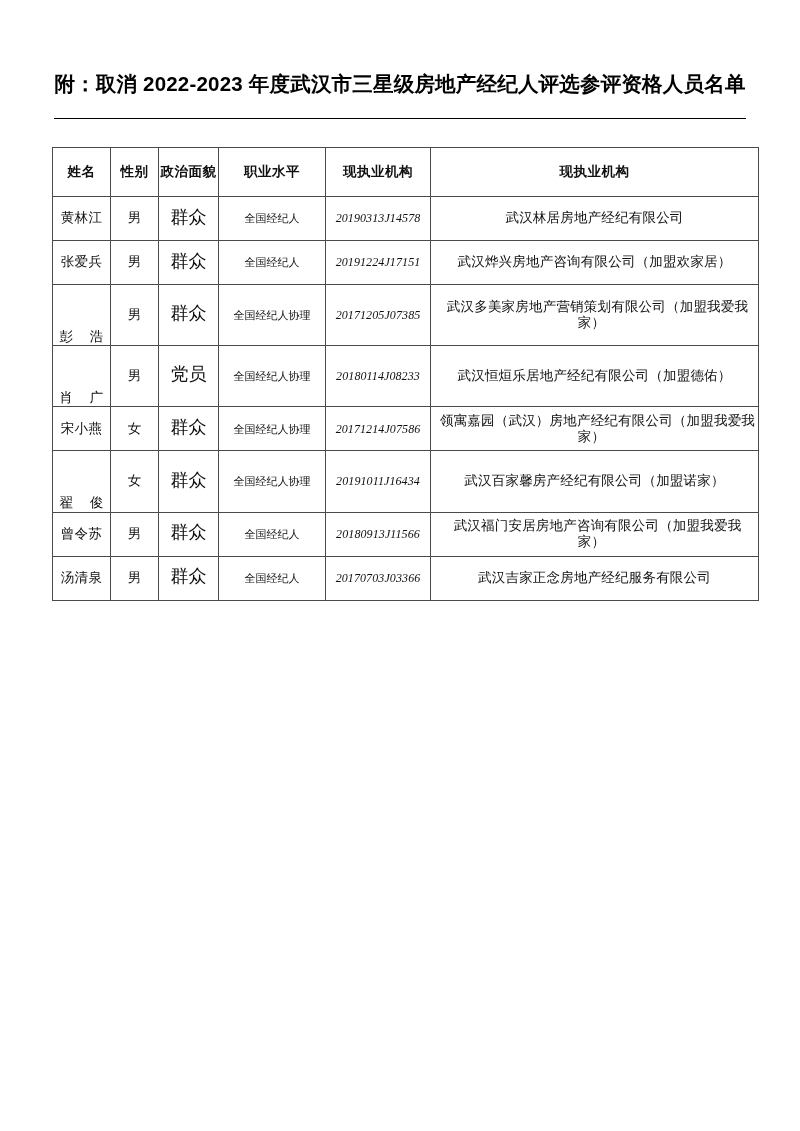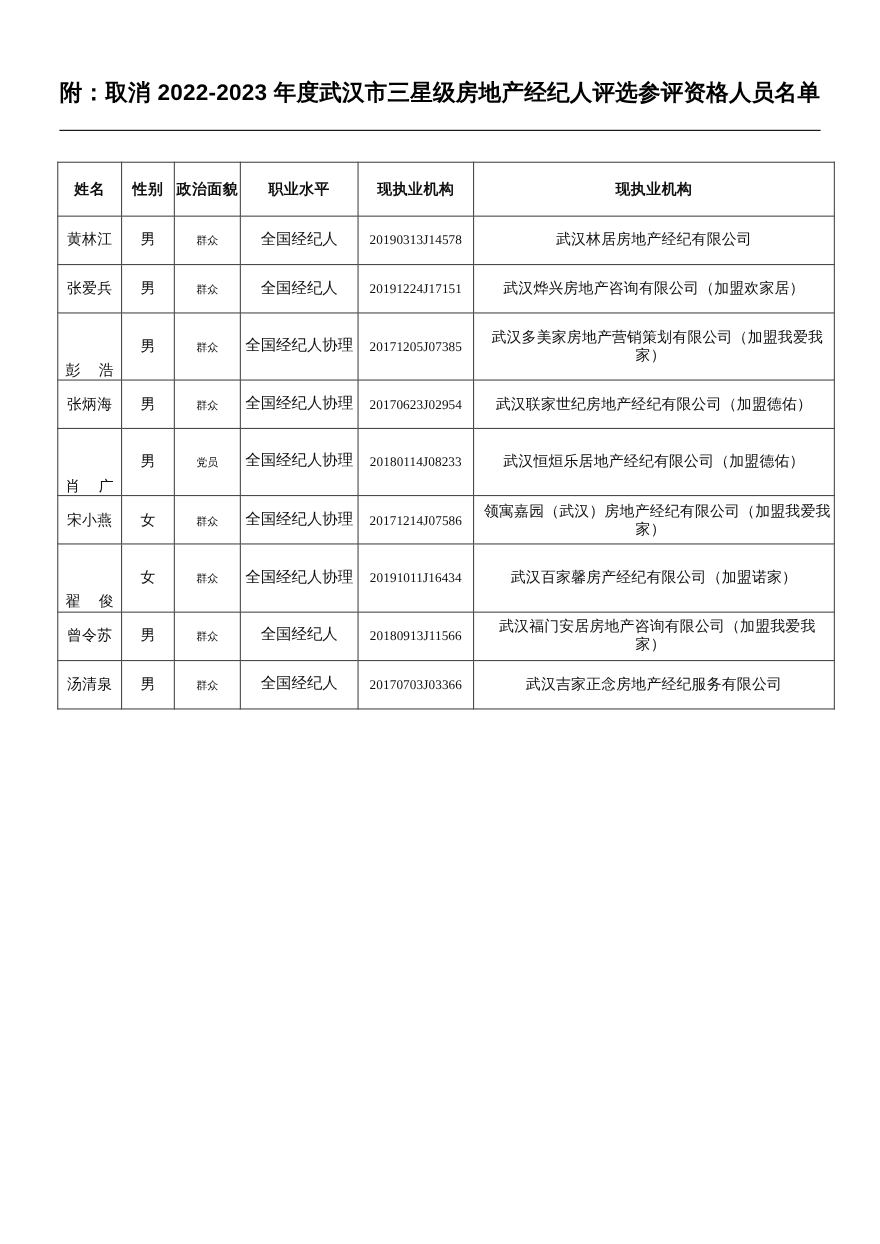--- a/index.html
+++ b/index.html
@@ -97,28 +97,29 @@
     width: 44px;
     text-align: justify;
     text-align-last: justify;
     text-justify: inter-character;
     margin-top: 44px;
   }
   .cell-regno {
     font-size: 12px;
     letter-spacing: 0.1px;
     font-family: "Liberation Serif", "DejaVu Serif", serif;
+    font-style: italic;
   }
   .cell-org {
     font-size: 13.5px;
     letter-spacing: 0.2px;
     padding: 0 6px;
   }
-  .cell-level { font-size: 14px; text-align: center; }
-  .cell-party { font-size: 10px; }
+  .cell-level { font-size: 11px; text-align: center; }
+  .cell-party { font-size: 18px; font-family: Liberation Mono, monospace; }
   .cell-gender { font-size: 13.5px; }
 </style>
 </head>
 <body>
 
 <div class="page">
 
   <div class="doc-title">
     <span class="tl-inner">附：取消 2022-2023 年度武汉市三星级房地产经纪人评选参评资格人员名单</span>
   </div>
@@ -162,28 +163,20 @@
           </tr>
           <tr>
             <td><span class="cell-name spread">彭浩</span></td>
             <td><span class="cell-gender">男</span></td>
             <td><span class="cell-party">群众</span></td>
             <td><span class="cell-level">全国经纪人协理</span></td>
             <td><span class="cell-regno">20171205J07385</span></td>
             <td><span class="cell-org">武汉多美家房地产营销策划有限公司（加盟我爱我家）</span></td>
           </tr>
           <tr>
-            <td><span class="cell-name">张炳海</span></td>
-            <td><span class="cell-gender">男</span></td>
-            <td><span class="cell-party">群众</span></td>
-            <td><span class="cell-level">全国经纪人协理</span></td>
-            <td><span class="cell-regno">20170623J02954</span></td>
-            <td><span class="cell-org">武汉联家世纪房地产经纪有限公司（加盟德佑）</span></td>
-          </tr>
-          <tr>
             <td><span class="cell-name spread">肖广</span></td>
             <td><span class="cell-gender">男</span></td>
             <td><span class="cell-party">党员</span></td>
             <td><span class="cell-level">全国经纪人协理</span></td>
             <td><span class="cell-regno">20180114J08233</span></td>
             <td><span class="cell-org">武汉恒烜乐居地产经纪有限公司（加盟德佑）</span></td>
           </tr>
           <tr>
             <td><span class="cell-name">宋小燕</span></td>
             <td><span class="cell-gender">女</span></td>

